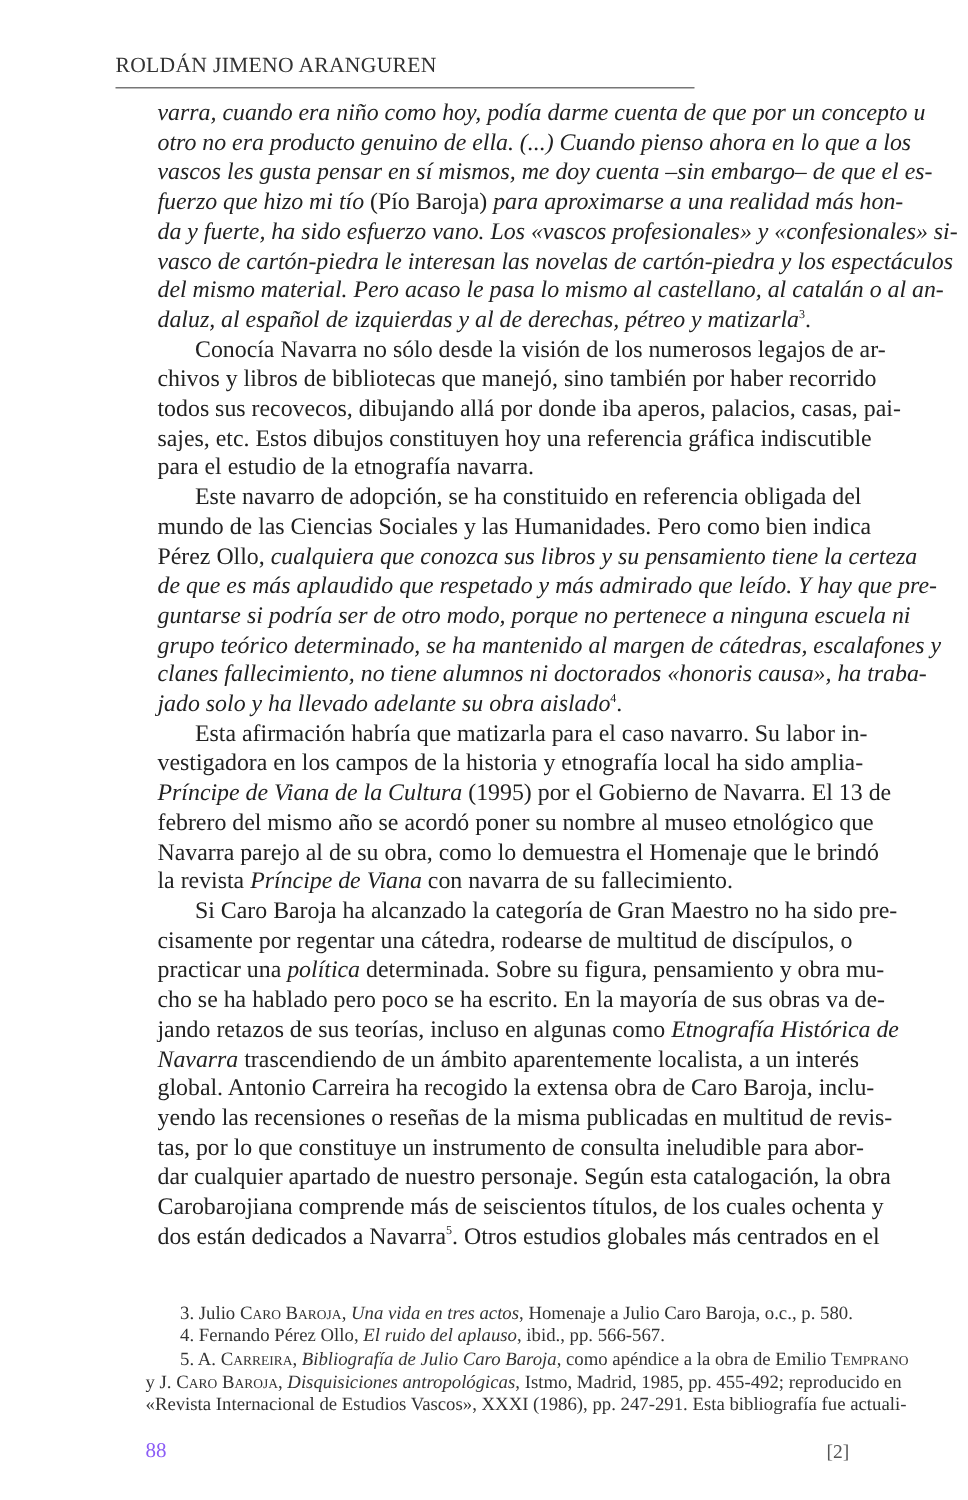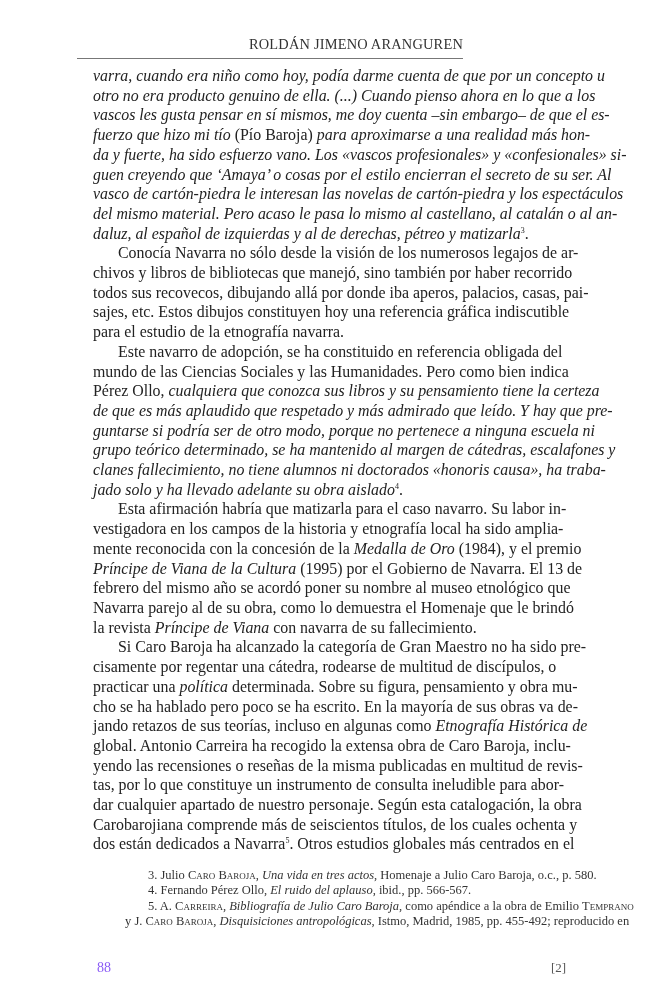--- a/index.html
+++ b/index.html
@@ -1,51 +1,50 @@
 <!DOCTYPE html>
 <html><head>
 <meta charset="utf-8">
 <style>
   html, body { margin: 0; padding: 0; background: #ffffff; }
   body { width: 645px; height: 1000px; position: relative; overflow: hidden;
          font-family: "Liberation Serif", "DejaVu Serif", serif; color: #222; }
-  .header { position: absolute; left: 77px; top: 36px; width: 386px; text-align: right;
+  .header { position: absolute; left: 77px; top: 36px; width: 386px; text-align: left;
             font-size: 14.4px; letter-spacing: 0.2px; color: #333; }
   .header-rule { position: absolute; left: 77px; top: 58px; width: 386px; height: 0;
                  border-top: 1px solid #777; }
   .body-text { position: absolute; left: 93px; top: 66px; width: 463px;
                font-size: 15.9px; line-height: 19.7px; text-align: justify; color: #222; }
   .body-text p { margin: 0; }
-  .body-text .line { display: block; text-align: justify; text-align-last: justify; white-space: nowrap; }
+  .body-text .line { display: block; text-align: justify; text-align-last: justify; white-space: nowrap; margin-left: 12px; }
   .body-text .line.last { text-align-last: left; }
   i { font-style: italic; }
   sup { font-size: 8px; vertical-align: super; line-height: 0; }
   .sc { font-variant: small-caps; }
   .footnotes { position: absolute; left: 97px; top: 868px; width: 463px;
-               font-size: 12.5px; line-height: 15.3px; color: #333; margin-left: 28px; }
+               font-size: 12.5px; line-height: 15.3px; color: #333; }
   .footnotes .fn { display: block; white-space: nowrap; }
   .footnotes .fn.ind { padding-left: 23px; }
   .footnotes .fn.cont { text-align: justify; text-align-last: justify; }
   .folio-left { position: absolute; left: 97px; top: 960px; font-size: 14px; color: #8b5cf6; }
   .folio-right { position: absolute; left: 551px; top: 960px; font-size: 13px; color: #555; }
 </style>
 </head>
 <body>
 
 <div class="header">ROLDÁN JIMENO ARANGUREN</div>
 <div class="header-rule"></div>
 
 <div class="body-text">
   <p id="quote-block">
       <span class="line"><i>varra, cuando era niño como hoy, podía darme cuenta de que por un concepto u</i></span>
       <span class="line"><i>otro no era producto genuino de ella. (...) Cuando pienso ahora en lo que a los</i></span>
       <span class="line"><i>vascos les gusta pensar en sí mismos, me doy cuenta –sin embargo– de que el es-</i></span>
       <span class="line"><i>fuerzo que hizo mi tío </i><span>(Pío Baroja) </span><i>para aproximarse a una realidad más hon-</i></span>
       <span class="line"><i>da y fuerte, ha sido esfuerzo vano. Los «vascos profesionales» y «confesionales» si-</i></span>
-      <span class="line"><i>guen creyendo que ‘Amaya’ o cosas por el estilo encierran el secreto de su ser. Al</i></span>
       <span class="line"><i>vasco de cartón-piedra le interesan las novelas de cartón-piedra y los espectáculos</i></span>
       <span class="line"><i>del mismo material. Pero acaso le pasa lo mismo al castellano, al catalán o al an-</i></span>
       <span class="line last"><i>daluz, al español de izquierdas y al de derechas, pétreo y matizarla</i><sup>3</sup><span>.</span></span>
     </p>
   <div id="paragraphs">
       <p>
         <span class="line" style="padding-left: 25px;"><span>Conocía Navarra no sólo desde la visión de los numerosos legajos de ar-</span></span>
         <span class="line"><span>chivos y libros de bibliotecas que manejó, sino también por haber recorrido</span></span>
         <span class="line"><span>todos sus recovecos, dibujando allá por donde iba aperos, palacios, casas, pai-</span></span>
         <span class="line"><span>sajes, etc. Estos dibujos constituyen hoy una referencia gráfica indiscutible</span></span>
@@ -57,43 +56,44 @@
         <span class="line"><span>Pérez Ollo, </span><i>cualquiera que conozca sus libros y su pensamiento tiene la certeza</i></span>
         <span class="line"><i>de que es más aplaudido que respetado y más admirado que leído. Y hay que pre-</i></span>
         <span class="line"><i>guntarse si podría ser de otro modo, porque no pertenece a ninguna escuela ni</i></span>
         <span class="line"><i>grupo teórico determinado, se ha mantenido al margen de cátedras, escalafones y</i></span>
         <span class="line"><i>clanes fallecimiento, no tiene alumnos ni doctorados «honoris causa», ha traba-</i></span>
         <span class="line last"><i>jado solo y ha llevado adelante su obra aislado</i><sup>4</sup><span>.</span></span>
       </p>
       <p>
         <span class="line" style="padding-left: 25px;"><span>Esta afirmación habría que matizarla para el caso navarro. Su labor in-</span></span>
         <span class="line"><span>vestigadora en los campos de la historia y etnografía local ha sido amplia-</span></span>
-        <span class="line"><span>mente reconocida con la concesión de la </span><i>Medalla de Oro</i><span> (1984), y el premio</span></span>
         <span class="line"><i>Príncipe de Viana de la Cultura</i><span> (1995) por el Gobierno de Navarra. El 13 de</span></span>
         <span class="line"><span>febrero del mismo año se acordó poner su nombre al museo etnológico que</span></span>
         <span class="line"><span>Navarra parejo al de su obra, como lo demuestra el Homenaje que le brindó</span></span>
         <span class="line last"><span>la revista </span><i>Príncipe de Viana</i><span> con navarra de su fallecimiento.</span></span>
       </p>
       <p>
         <span class="line" style="padding-left: 25px;"><span>Si Caro Baroja ha alcanzado la categoría de Gran Maestro no ha sido pre-</span></span>
         <span class="line"><span>cisamente por regentar una cátedra, rodearse de multitud de discípulos, o</span></span>
         <span class="line"><span>practicar una </span><i>política</i><span> determinada. Sobre su figura, pensamiento y obra mu-</span></span>
         <span class="line"><span>cho se ha hablado pero poco se ha escrito. En la mayoría de sus obras va de-</span></span>
         <span class="line"><span>jando retazos de sus teorías, incluso en algunas como </span><i>Etnografía Histórica de</i></span>
+        <span class="line"><i>Navarra</i><span> trascendiendo de un ámbito aparentemente localista, a un interés</span></span>
         <span class="line"><span>global. Antonio Carreira ha recogido la extensa obra de Caro Baroja, inclu-</span></span>
         <span class="line"><span>yendo las recensiones o reseñas de la misma publicadas en multitud de revis-</span></span>
         <span class="line"><span>tas, por lo que constituye un instrumento de consulta ineludible para abor-</span></span>
         <span class="line"><span>dar cualquier apartado de nuestro personaje. Según esta catalogación, la obra</span></span>
         <span class="line"><span>Carobarojiana comprende más de seiscientos títulos, de los cuales ochenta y</span></span>
         <span class="line last"><span>dos están dedicados a Navarra</span><sup>5</sup><span>. Otros estudios globales más centrados en el</span></span>
       </p>
     </div>
 </div>
 
 <div class="footnotes" id="footnotes">
     <span class="fn ind"><span>3. Julio </span><span class="sc">Caro Baroja</span><span>, </span><i>Una vida en tres actos</i><span>, Homenaje a Julio Caro Baroja, o.c., p. 580.</span></span>
     <span class="fn ind"><span>4. Fernando Pérez Ollo, </span><i>El ruido del aplauso</i><span>, ibid., pp. 566-567.</span></span>
     <span class="fn ind"><span>5. A. </span><span class="sc">Carreira</span><span>, </span><i>Bibliografía de Julio Caro Baroja</i><span>, como apéndice a la obra de Emilio </span><span class="sc">Temprano</span></span>
     <span class="fn cont"><span>y J. </span><span class="sc">Caro Baroja</span><span>, </span><i>Disquisiciones antropológicas</i><span>, Istmo, Madrid, 1985, pp. 455-492; reproducido en</span></span>
+    <span class="fn cont"><span>«Revista Internacional de Estudios Vascos», XXXI (1986), pp. 247-291. Esta bibliografía fue actuali-</span></span>
   </div>
 
 <div class="folio-left">88</div>
 <div class="folio-right">[2]</div>
 
 </body></html>

